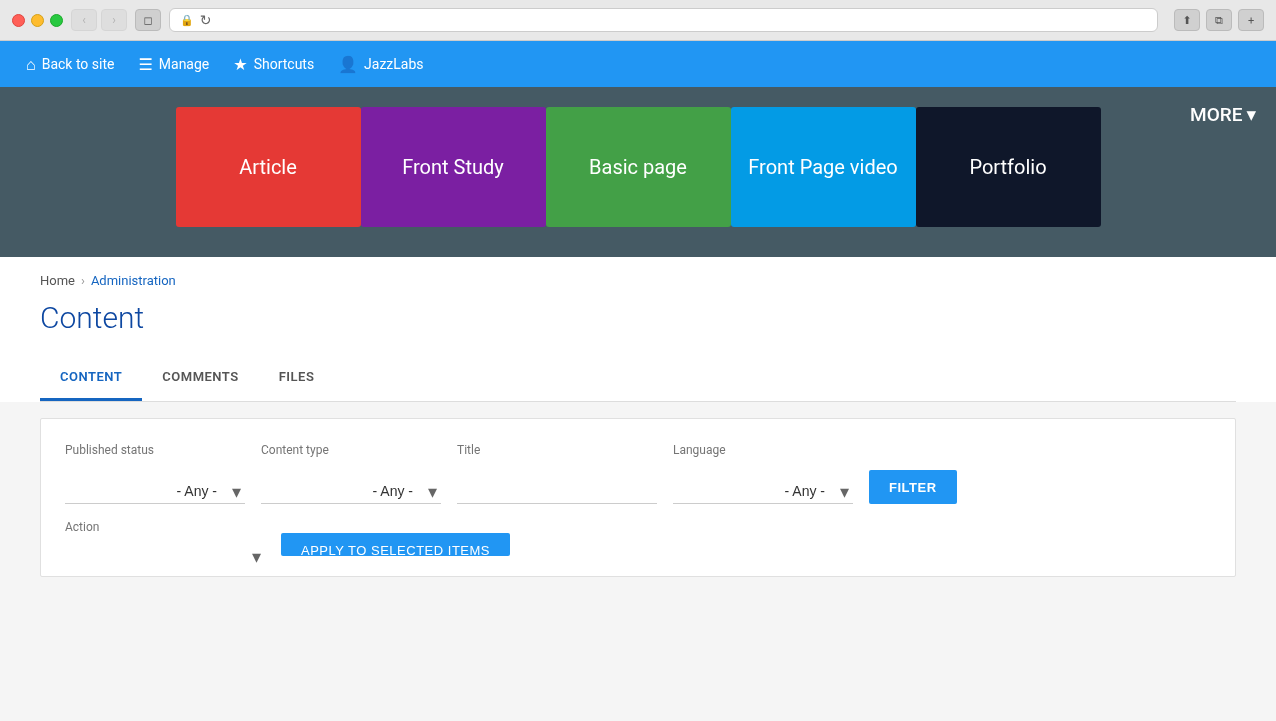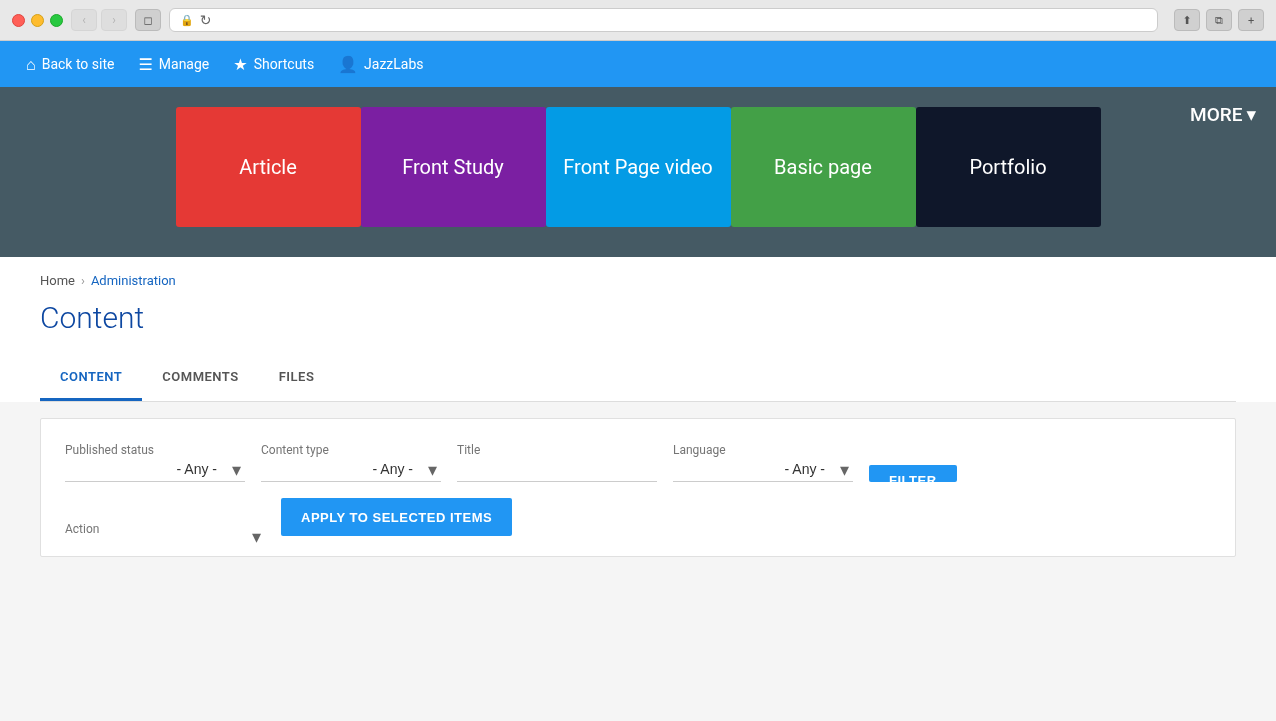--- a/index.html
+++ b/index.html
@@ -179,21 +179,21 @@
     }
     .filter-row {
       display: flex;
       gap: 16px;
       align-items: flex-end;
       margin-bottom: 16px;
     }
     .filter-field {
       display: flex;
       flex-direction: column;
-      gap: 0;
+      gap: 22px;
     }
     .filter-label {
       font-size: 12px;
       color: #757575;
     }
     .filter-select-wrap {
       position: relative;
       display: flex;
       align-items: center;
     }
@@ -230,40 +230,40 @@
     .filter-btn {
       background: #2196f3;
       color: white;
       border: none;
       padding: 8px 20px;
       font-size: 13px;
       font-weight: 600;
       letter-spacing: 0.5px;
       border-radius: 2px;
       cursor: pointer;
-      height: 17px;
+      height: 34px;
       align-self: flex-end;
     }
 
     .action-row {
       display: flex;
       gap: 16px;
       align-items: flex-end;
     }
     .apply-btn {
       background: #2196f3;
       color: white;
       border: none;
       padding: 10px 20px;
       font-size: 13px;
-      font-weight: 700;
+      font-weight: 400;
       letter-spacing: 0.5px;
       border-radius: 2px;
       cursor: pointer;
-      height: 38px;
+      height: 23px;
       align-self: flex-end;
     }
 
     .action-field { min-width: 200px; }
     .action-select { min-width: 180px; }
   </style>
 </head>
 <body>
 
 <div class="browser-chrome">
@@ -312,26 +312,26 @@
     <span>MORE</span>
     <span>▾</span>
   </div>
   <div class="content-type-grid">
   <div class="content-type-card" style="background: rgb(229, 57, 53);">
         <span>Article</span>
       </div>
       <div class="content-type-card" style="background: rgb(123, 31, 162);">
         <span>Front Study</span>
       </div>
+      <div class="content-type-card" style="background: rgb(67, 160, 71);">
+        <span>Basic page</span>
+      </div>
       <div class="content-type-card" style="background: rgb(3, 155, 229);">
         <span>Front Page
 video</span>
-      </div>
-      <div class="content-type-card" style="background: rgb(67, 160, 71);">
-        <span>Basic page</span>
       </div>
       <div class="content-type-card" style="background: #0f172a;">
         <span>Portfolio</span>
       </div>
     </div>
 </div>
 
 <div class="breadcrumb-section">
   <div class="breadcrumb">
     <span>Home</span>

